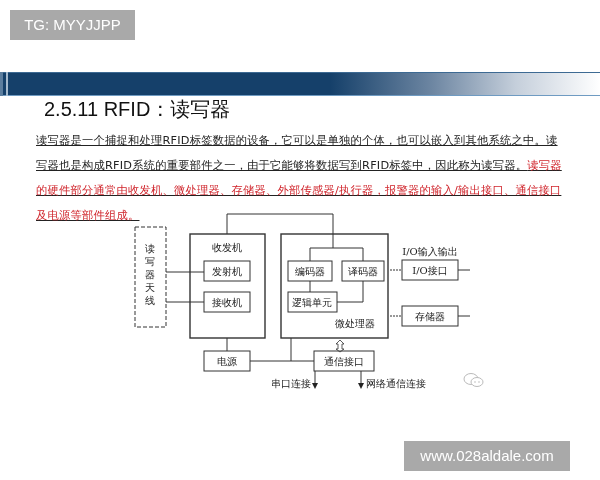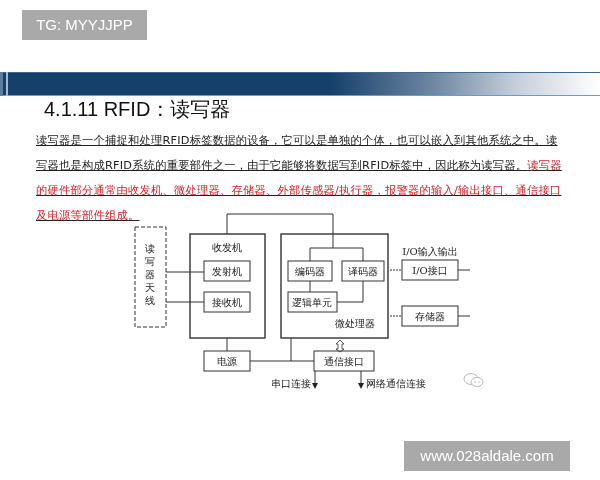--- a/index.html
+++ b/index.html
@@ -2,21 +2,21 @@
 <html><head>
   <meta charset="utf-8">
   <style>
     html, body { margin: 0; padding: 0; }
     body {
       width: 600px; height: 480px; position: relative; overflow: hidden;
       background: #ffffff;
       font-family: "DejaVu Sans", "Liberation Sans", sans-serif;
     }
     .wm-top {
-      position: absolute; left: 22px; top: 10px; width: 125px; height: 30px;
+      position: absolute; left: 10px; top: 10px; width: 125px; height: 30px;
       background: #a9a9a9; color: #ffffff;
       font-family: "Liberation Sans", sans-serif; font-size: 15px;
       line-height: 30px; text-align: center;
     }
     .banner {
       position: absolute; left: 0; top: 72px; width: 600px; height: 22px;
       background: linear-gradient(to right, #15406a 0%, #15406a 55%, #6d86a2 72%, #c5cfdb 86%, #ffffff 100%);
       border-top: 1px solid #3d6a93;
       border-bottom: 1px solid #6f9bc2;
     }
@@ -48,21 +48,21 @@
   </style>
 </head>
 <body>
 
 <div class="wm-top">TG: MYYJJPP</div>
 
 <div class="banner"></div>
 <div class="banner-stripe1"></div>
 <div class="banner-stripe2"></div>
 
-<div class="title">4.1.11 RFID：读写器</div>
+<div class="title">2.5.11 RFID：读写器</div>
 
 <div class="para"><span>读写器是一个捕捉和处理RFID标签数据的设备，它可以是单独的个体，也可以嵌入到其他系统之中。读写器也是构成RFID系统的重要部件之一，由于它能够将数据写到RFID标签中，因此称为读写器。</span><span class="red">读写器的硬件部分通常由收发机、微处理器、存储器、外部传感器/执行器，报警器的输入/输出接口、通信接口及电源等部件组成。</span></div>
 
 <svg class="diagram" viewBox="0 0 600 480" xmlns="http://www.w3.org/2000/svg">
   <defs>
     <marker id="ah" markerWidth="6" markerHeight="6" refX="3" refY="3" orient="auto">
       <path d="M0,0 L6,3 L0,6 Z" fill="#222"></path>
     </marker>
   </defs>
   <g stroke="#333" stroke-width="1" fill="none">

